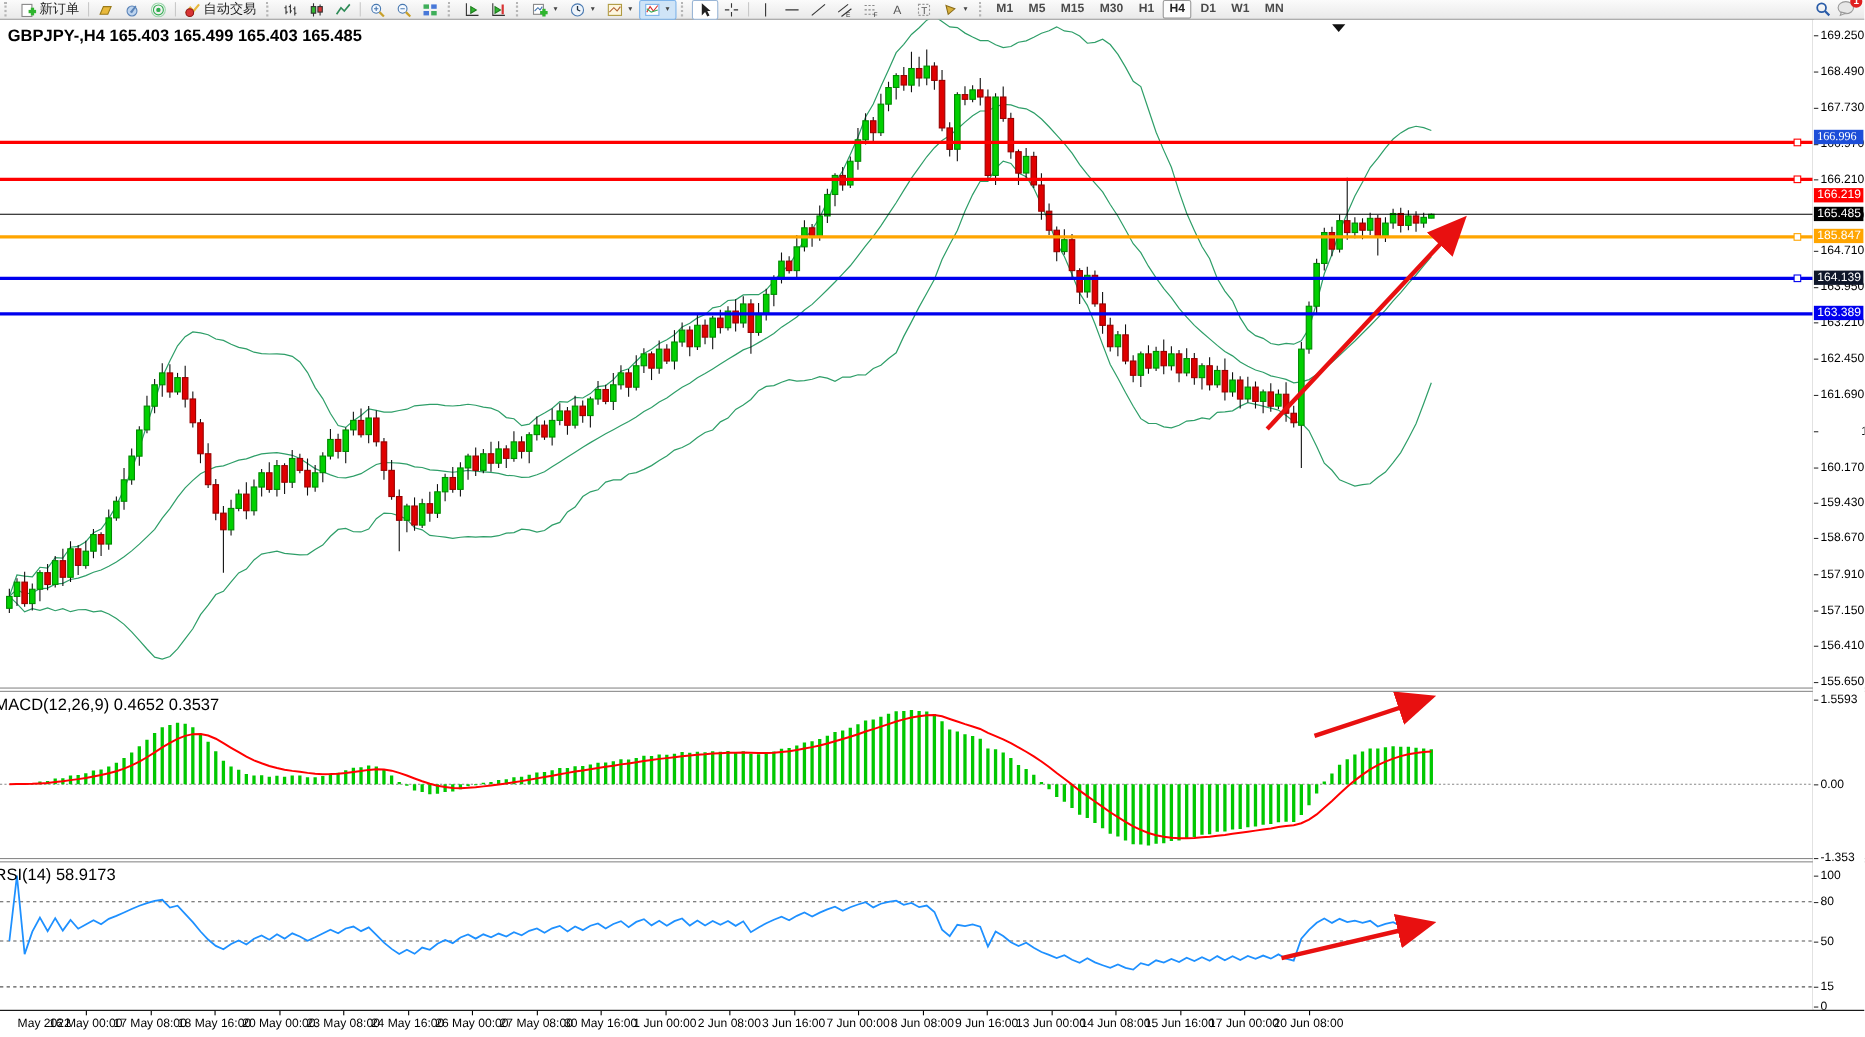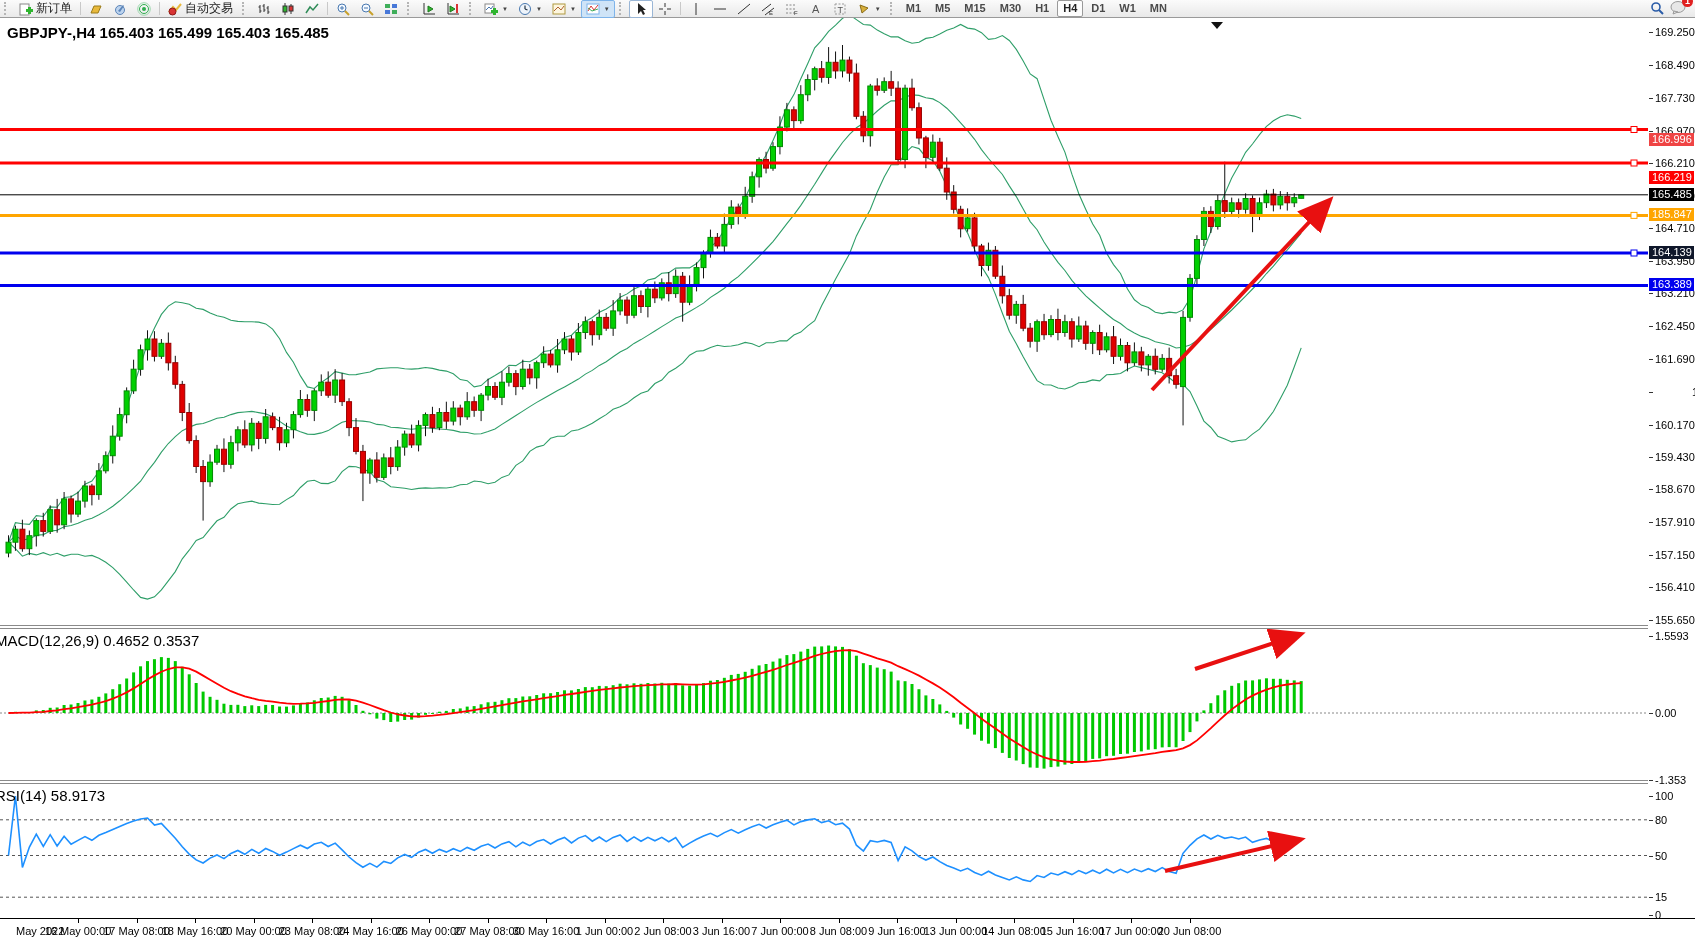--- a/index.html
+++ b/index.html
@@ -986,21 +986,21 @@
       <div class="scale-tick" style="top: 778px;"></div>
       <div class="scale-txt" style="top: 772px;">100</div>
       <div class="scale-tick" style="top: 801.8px;"></div>
       <div class="scale-txt" style="top: 795.8px;">80</div>
       <div class="scale-tick" style="top: 837.5px;"></div>
       <div class="scale-txt" style="top: 831.5px;">50</div>
       <div class="scale-tick" style="top: 879.15px;"></div>
       <div class="scale-txt" style="top: 873.15px;">15</div>
       <div class="scale-tick" style="top: 897px;"></div>
       <div class="scale-txt" style="top: 891px;">0</div>
-      <div class="level-box" style="top: 115px; background: #ef4444;">166.996</div>
+      <div class="level-box" style="top: 100px; background: #1d4ed8; font-family: Liberation Serif, serif;">166.996</div>
       <div class="level-box" style="top: 153px; background: rgb(255, 0, 0);">166.219</div>
       <div class="level-box" style="top: 169.78px; background: rgb(0, 0, 0);">165.485</div>
       <div class="level-box" style="top: 190.446px; background: rgb(255, 165, 0);">185.847</div>
       <div class="level-box" style="top: 227.974px; background: #0f172a;">164.139</div>
       <div class="level-box" style="top: 260.4px; background: rgb(0, 0, 238);">163.389</div>
     </div>
 
   <div class="time-axis" id="time-axis">
       <div class="time-lbl" style="left: 16px;">May 2022</div>
       <div class="time-tick" style="left: 78px;"></div>

